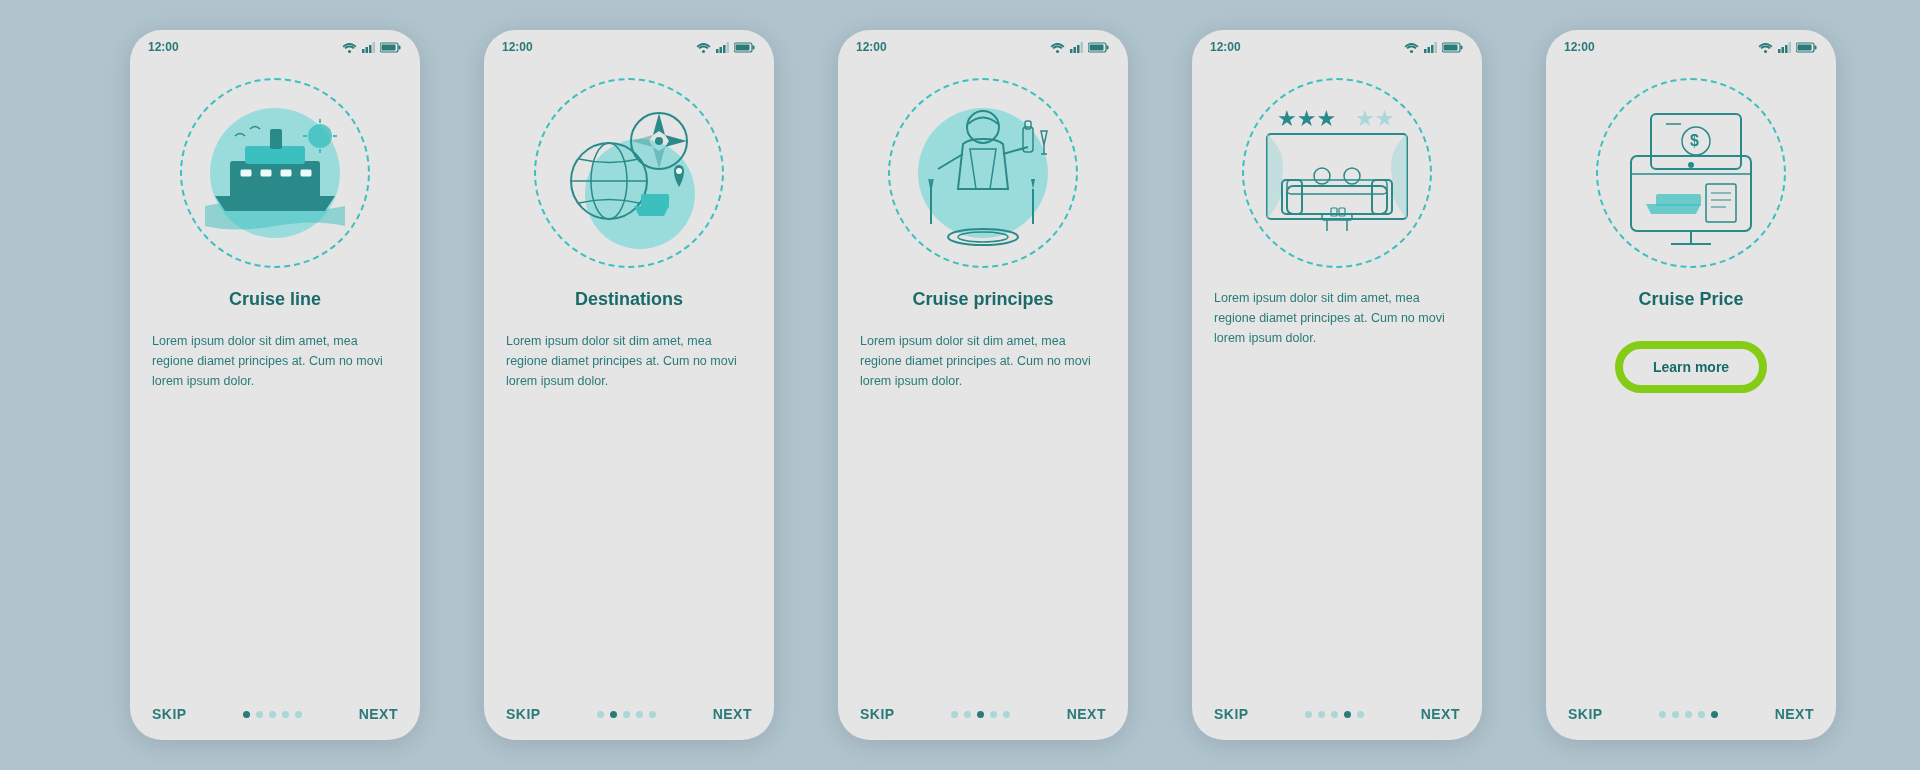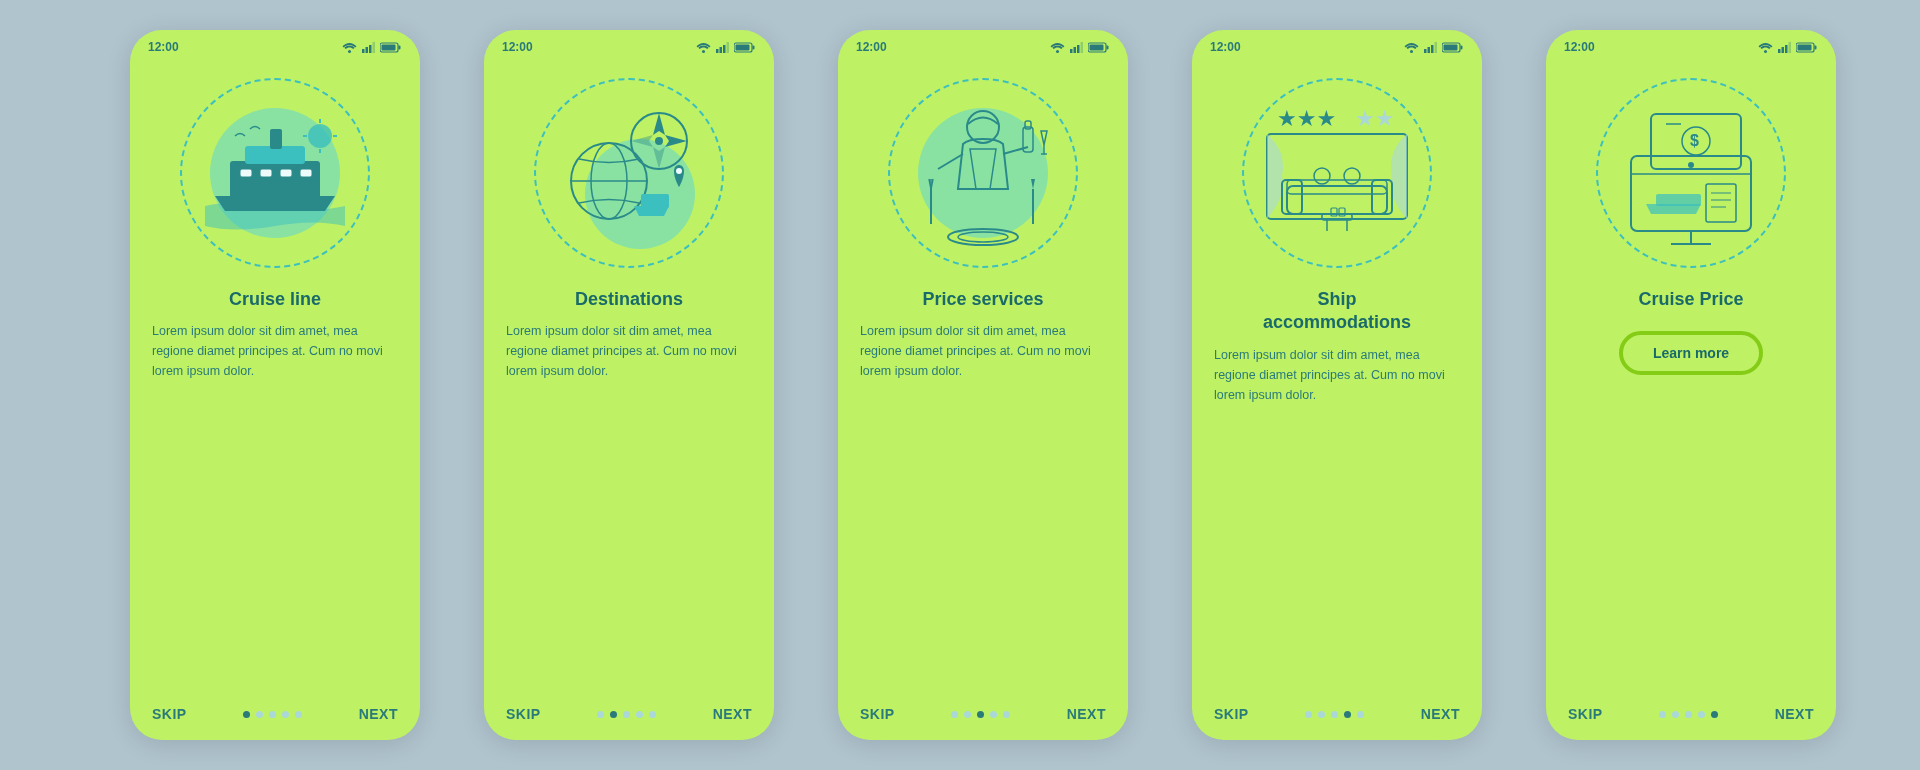--- a/index.html
+++ b/index.html
@@ -15,21 +15,21 @@
     }
     .phones-container {
       display: flex;
       gap: 18px;
       align-items: center;
       justify-content: center;
     }
     .phone {
       width: 290px;
       height: 710px;
-      background: #bef264;
+      background: #e5e5e5;
       border-radius: 32px;
       box-shadow: 0 4px 24px rgba(0,0,0,0.13);
       overflow: hidden;
       display: flex;
       flex-direction: column;
       position: relative;
       margin-left: 46px;
     }
     .status-bar {
       display: flex;
@@ -80,41 +80,42 @@
     }
     .icon-svg {
       position: relative;
       z-index: 2;
     }
     .content-area {
       flex: 1;
       padding: 10px 22px 0 22px;
       display: flex;
       flex-direction: column;
+      gap: 10px;
     }
     .screen-title {
       font-size: 18px;
       font-weight: 700;
       color: #1a6a6a;
       text-align: center;
       margin-bottom: 10px;
       line-height: 1.3;
     }
     .screen-body {
       font-size: 12.5px;
       color: #2a7a7a;
       text-align: left;
       line-height: 1.6;
       flex: 1;
     }
     .learn-more-btn {
       display: block;
       margin: 10px auto 8px auto;
       padding: 10px 30px;
-      border: 4px solid #84cc16;
+      border: 8px solid #84cc16;
       border-radius: 30px;
       background: transparent;
       color: #1a6a6a;
       font-size: 14px;
       font-weight: 600;
       cursor: pointer;
       text-align: center;
     }
     .bottom-nav {
       display: flex;
@@ -338,21 +339,21 @@
     <path d="M100 65 L125 58" stroke="#2a8a8a" stroke-width="2"></path>
     <rect x="120" y="38" width="10" height="25" rx="3" fill="none" stroke="#2a8a8a" stroke-width="1.5"></rect>
     <rect x="122" y="32" width="6" height="8" rx="2" fill="none" stroke="#2a8a8a" stroke-width="1.5"></rect>
 
     <path d="M138 42 L144 42 L141 56 Z" fill="none" stroke="#2a8a8a" stroke-width="1.5"></path>
     <line x1="141" y1="56" x2="141" y2="65" stroke="#2a8a8a" stroke-width="1.5"></line>
     <line x1="138" y1="65" x2="144" y2="65" stroke="#2a8a8a" stroke-width="1.5"></line>
   </svg></div>
       </div>
       <div class="content-area">
-        <div class="screen-title" style="white-space: pre-line;">Price services</div>
+        <div class="screen-title" style="white-space: pre-line;">Cruise principes</div>
         <div class="screen-body">Lorem ipsum dolor sit dim amet, mea regione diamet principes at. Cum no movi lorem ipsum dolor.</div>
       </div>
       <div class="bottom-nav">
         <button class="nav-btn">SKIP</button>
         <div class="dots">
           <div class="dot"></div>
           <div class="dot"></div>
           <div class="dot active"></div>
           <div class="dot"></div>
           <div class="dot"></div>
@@ -406,22 +407,20 @@
 
     <rect x="65" y="118" width="30" height="6" rx="2" fill="none" stroke="#2a8a8a" stroke-width="1.5"></rect>
     <line x1="70" y1="124" x2="70" y2="135" stroke="#2a8a8a" stroke-width="1.5"></line>
     <line x1="90" y1="124" x2="90" y2="135" stroke="#2a8a8a" stroke-width="1.5"></line>
 
     <rect x="74" y="112" width="6" height="8" rx="1" fill="none" stroke="#2a8a8a" stroke-width="1.2"></rect>
     <rect x="82" y="112" width="6" height="8" rx="1" fill="none" stroke="#2a8a8a" stroke-width="1.2"></rect>
   </svg></div>
       </div>
       <div class="content-area">
-        <div class="screen-title" style="white-space: pre-line;">Ship
-accommodations</div>
         <div class="screen-body">Lorem ipsum dolor sit dim amet, mea regione diamet principes at. Cum no movi lorem ipsum dolor.</div>
       </div>
       <div class="bottom-nav">
         <button class="nav-btn">SKIP</button>
         <div class="dots">
           <div class="dot"></div>
           <div class="dot"></div>
           <div class="dot"></div>
           <div class="dot active"></div>
           <div class="dot"></div>

